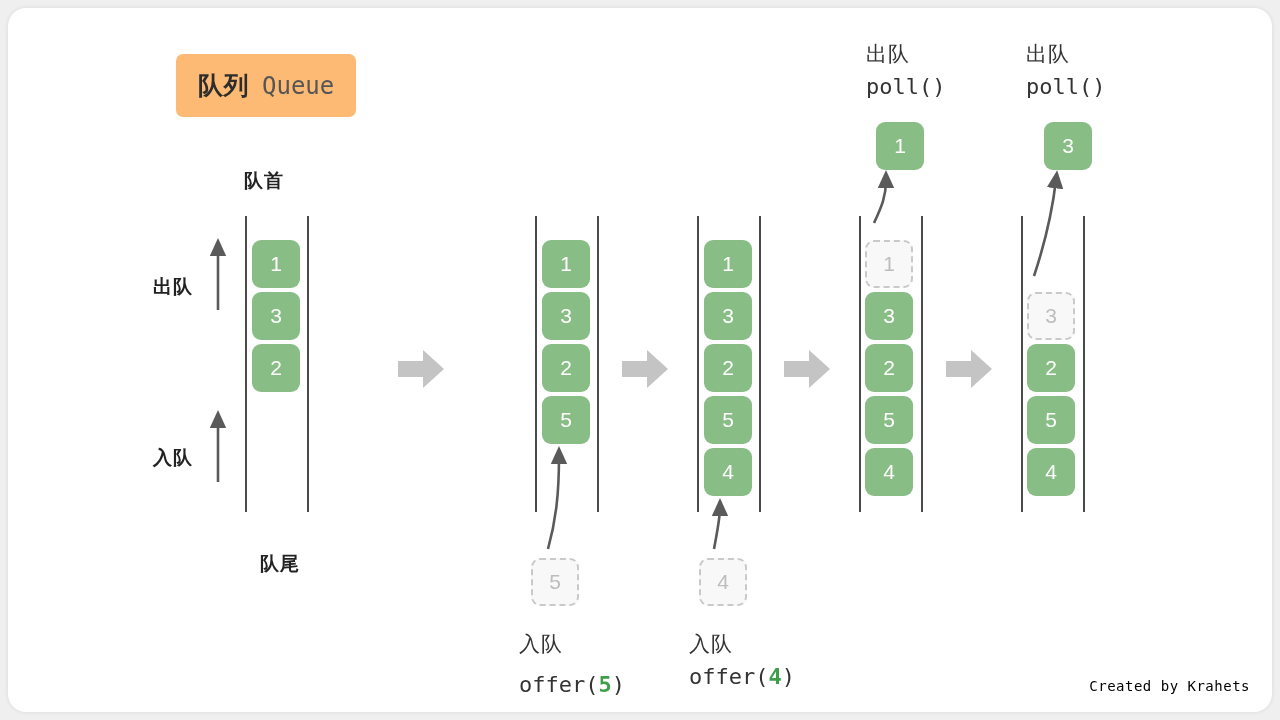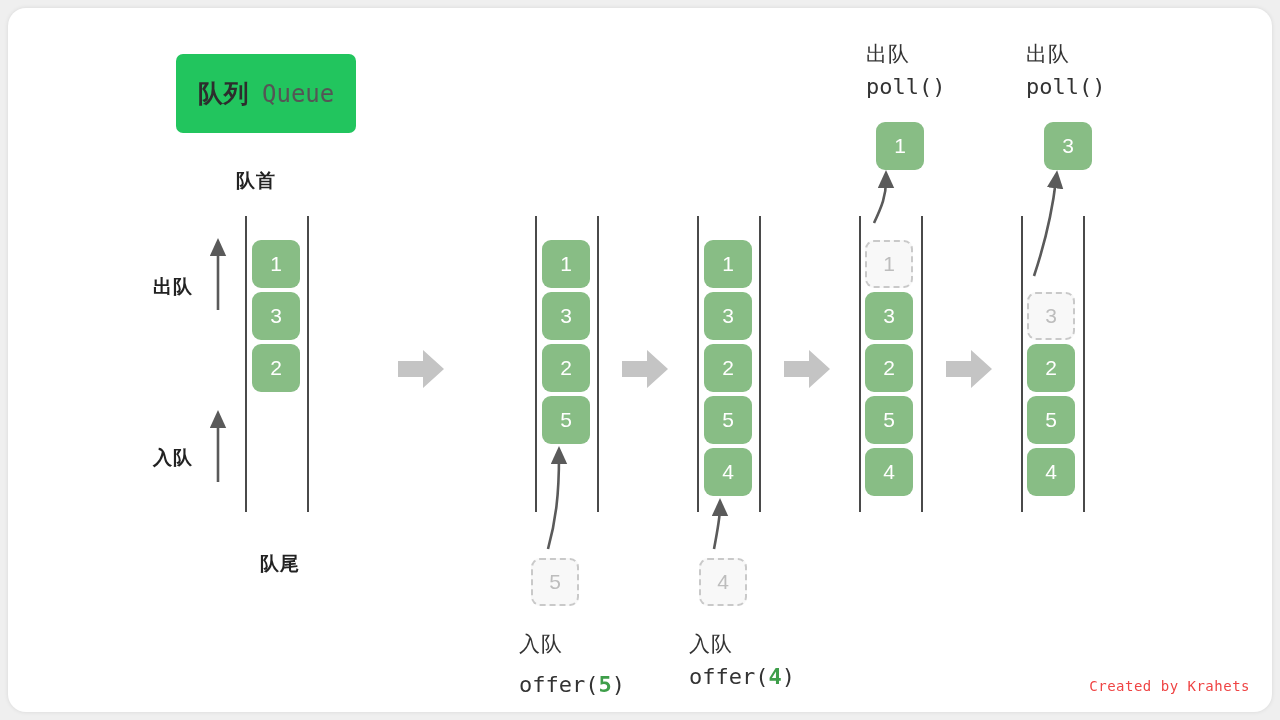--- a/index.html
+++ b/index.html
@@ -32,22 +32,22 @@
     box-sizing: border-box;
     overflow: hidden;
   }
 
   
   .title-pill {
     position: absolute;
     left: 168px;
     top: 46px;
     height: 55px;
-    padding: 12px 22px;
-    background: #22c55e;
+    padding: 4px 22px;
+    background: #fdba74;
     border-radius: 7px;
     display: flex;
     align-items: center;
     gap: 13px;
   }
   .title-cn {
     font-size: 25px;
     font-weight: bold;
     color: #2d2d2d;
     letter-spacing: 0.5px;
@@ -133,37 +133,37 @@
     height: 704px;
     pointer-events: none;
   }
 
   .credit {
     position: absolute;
     right: 22px;
     bottom: 18px;
     font-family: "DejaVu Sans Mono", monospace;
     font-size: 14px;
-    color: #ef4444;
+    color: #000000;
     letter-spacing: 0.5px;
     white-space: nowrap;
   }
 </style>
 </head>
 <body>
 
 <div id="canvas">
   <div class="card">
 
     <div class="title-pill">
       <span class="title-cn">队列</span>
       <span class="title-en">Queue</span>
     </div>
 
-    <div class="abs head-label" style="left:228px; top:160px;">队首</div>
+    <div class="abs head-label" style="left:236px; top:160px;">队首</div>
     <div class="abs head-label" style="left:252px; top:543px;">队尾</div>
 
     <div class="abs side-label" style="left:145px; top:266px;">出队</div>
     <div class="abs side-label" style="left:145px; top:437px;">入队</div>
 
     <div class="rail" style="left:237px; top:208px; height:296px;"></div>
     <div class="rail" style="left:299px; top:208px; height:296px;"></div>
     <div class="box abs" style="left:244px; top:232px;">1</div>
     <div class="box abs" style="left:244px; top:284px;">3</div>
     <div class="box abs" style="left:244px; top:336px;">2</div>

